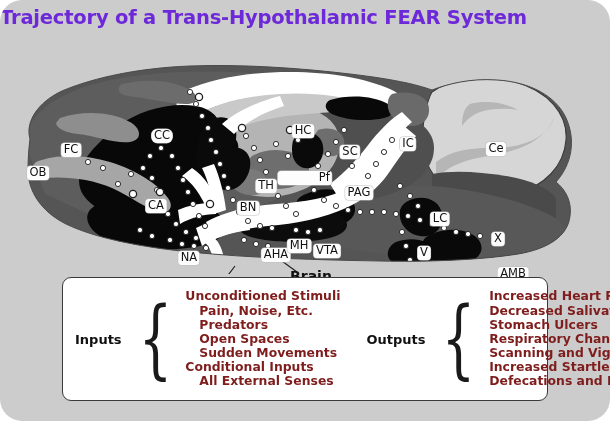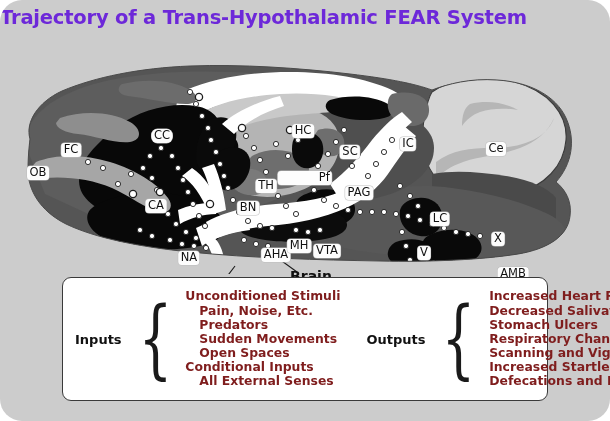--- a/index.html
+++ b/index.html
@@ -353,22 +353,22 @@
 
   <div id="iobox">
 
     <div class="iogroup in">
       <div class="iotitle">Inputs</div>
       <div class="brace">{</div>
       <div class="iolist" id="inputs-list">
           <div>Unconditioned Stimuli</div>
           <div class="ind">Pain, Noise, Etc.</div>
           <div class="ind">Predators</div>
+          <div class="ind">Open Spaces</div>
           <div class="ind">Sudden Movements</div>
-          <div class="ind">Open Spaces</div>
           <div>Conditional Inputs</div>
           <div class="ind">All External Senses</div>
         </div>
     </div>
 
     <div class="iogroup out">
       <div class="iotitle">Outputs</div>
       <div class="brace">{</div>
       <div class="iolist" id="outputs-list">
           <div>Increased Heart Rate</div>

